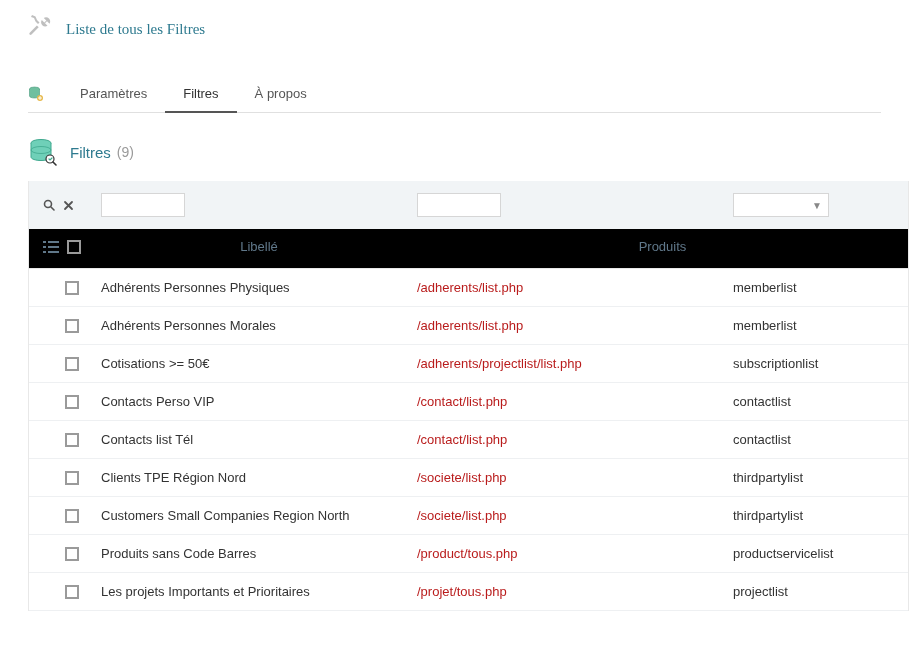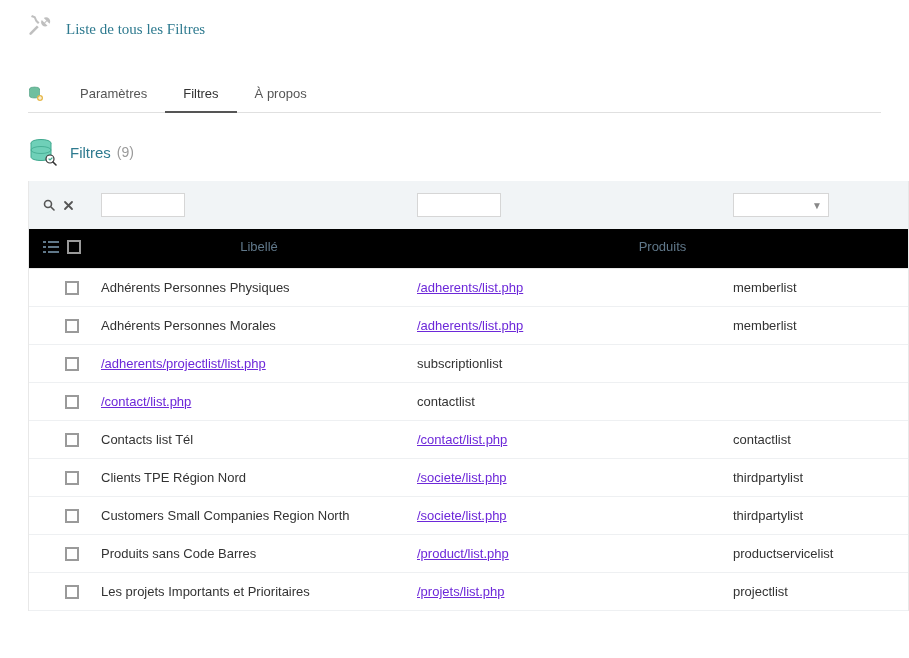--- a/index.html
+++ b/index.html
@@ -114,21 +114,21 @@
   .data-row .chk {
     width: 14px; height: 14px;
     border: 2px solid #9a9a9a;
     cursor: pointer;
   }
   .header-row .chk, .header-chk {
     width: 14px; height: 14px;
     border: 2px solid #9a9a9a;
     cursor: pointer;
   }
-  .data-row .link { color: #6d28d9; cursor: pointer; text-decoration: underline; }
+  .data-row .link { color: #b91c1c; cursor: pointer; }
   .data-row .txt { color: #333; }
 
   svg { display: block; }
 </style>
 </head>
 <body>
 
 <div class="page">
 
   <div class="title-row">
@@ -233,27 +233,29 @@
             <span class="chk"></span>
           </div>
           <div class="col-label txt">Adhérents Personnes Morales</div>
           <div class="col-url"><span class="link">/adherents/list.php</span></div>
           <div class="col-ctx txt">memberlist</div>
         </div>
         <div class="data-row">
           <div class="col-select">
             <span class="chk"></span>
           </div>
+          <div class="col-label txt">Cotisations &gt;= 50€</div>
           <div class="col-url"><span class="link">/adherents/projectlist/list.php</span></div>
           <div class="col-ctx txt">subscriptionlist</div>
         </div>
         <div class="data-row">
           <div class="col-select">
             <span class="chk"></span>
           </div>
+          <div class="col-label txt">Contacts Perso VIP</div>
           <div class="col-url"><span class="link">/contact/list.php</span></div>
           <div class="col-ctx txt">contactlist</div>
         </div>
         <div class="data-row">
           <div class="col-select">
             <span class="chk"></span>
           </div>
           <div class="col-label txt">Contacts list Tél</div>
           <div class="col-url"><span class="link">/contact/list.php</span></div>
           <div class="col-ctx txt">contactlist</div>
@@ -272,27 +274,27 @@
           </div>
           <div class="col-label txt">Customers Small Companies Region North</div>
           <div class="col-url"><span class="link">/societe/list.php</span></div>
           <div class="col-ctx txt">thirdpartylist</div>
         </div>
         <div class="data-row">
           <div class="col-select">
             <span class="chk"></span>
           </div>
           <div class="col-label txt">Produits sans Code Barres</div>
-          <div class="col-url"><span class="link">/product/list.php</span></div>
+          <div class="col-url"><span class="link">/product/tous.php</span></div>
           <div class="col-ctx txt">productservicelist</div>
         </div>
         <div class="data-row">
           <div class="col-select">
             <span class="chk"></span>
           </div>
           <div class="col-label txt">Les projets Importants et Prioritaires</div>
-          <div class="col-url"><span class="link">/projets/list.php</span></div>
+          <div class="col-url"><span class="link">/projet/tous.php</span></div>
           <div class="col-ctx txt">projectlist</div>
         </div>
       </div>
 
   </div>
 </div>
 
 </body></html>

